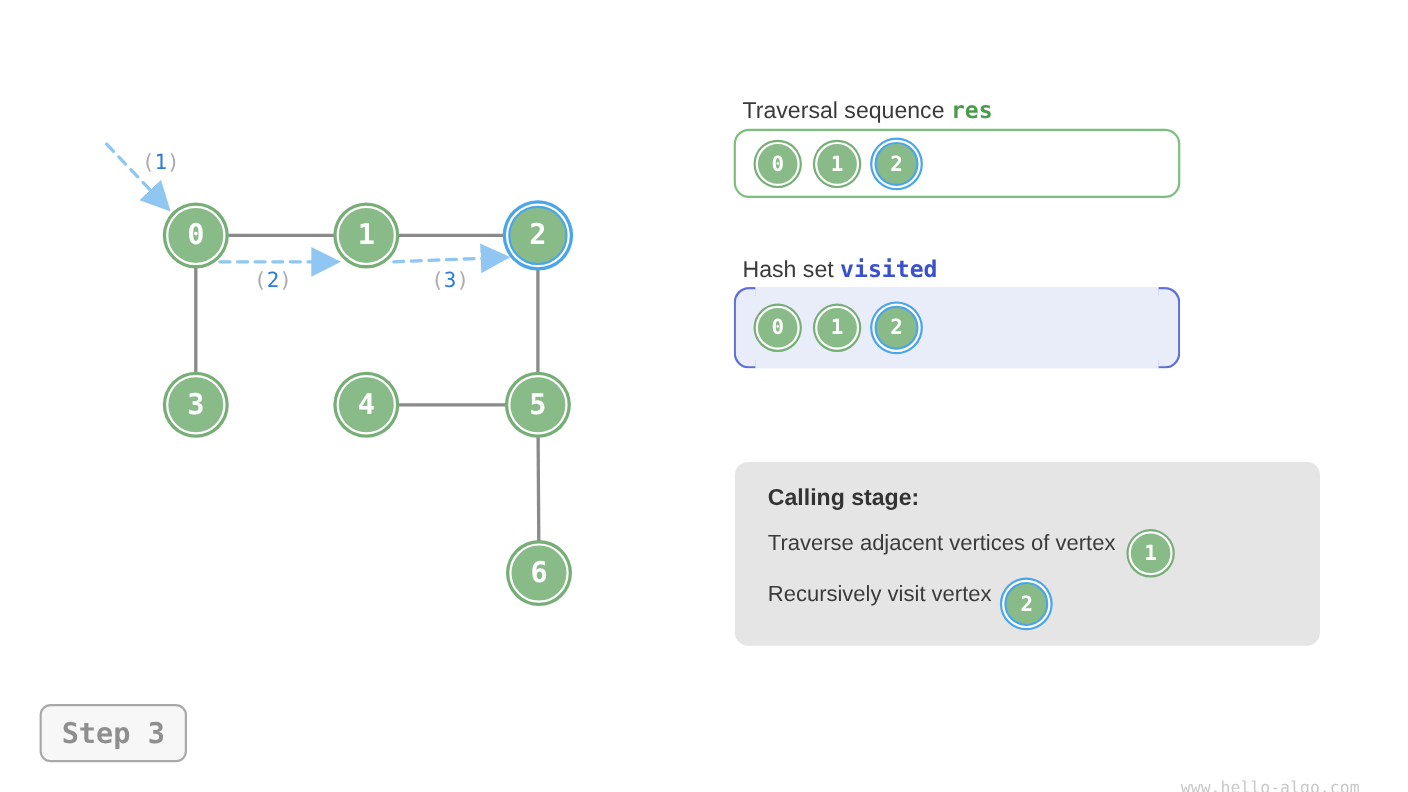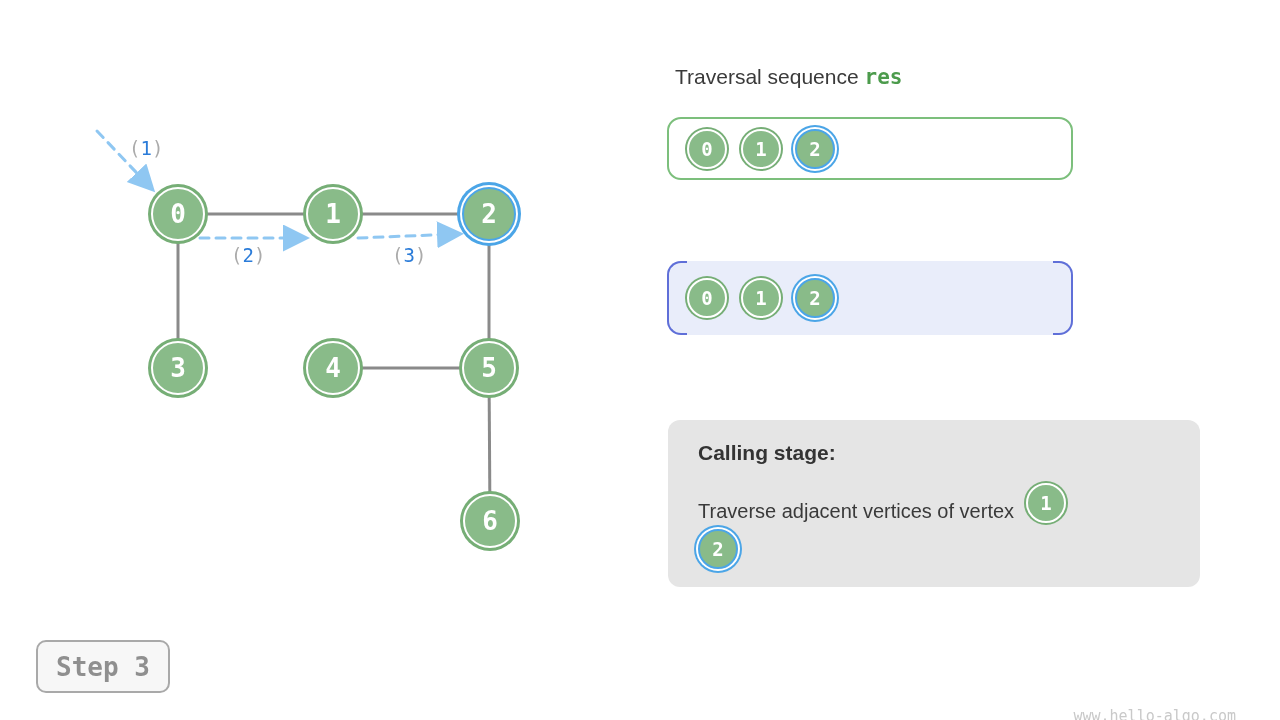--- a/index.html
+++ b/index.html
@@ -27,21 +27,21 @@
   .gn2 { left:462px; top:187px; } .gn3 { left:151px; top:341px; }
   .gn4 { left:306px; top:341px; } .gn5 { left:462px; top:341px; }
   .gn6 { left:463px; top:494px; }
 
   .alabel { position:absolute; font-family:"DejaVu Sans Mono", monospace; font-size:19px; z-index:1; }
   .alabel .paren { color:#ABABAB; }
   .alabel .num { color:#2B7CD9; }
   .al1 { left:129px; top:137px; } .al2 { left:231px; top:244px; } .al3 { left:392px; top:244px; }
 
   
-  .section-title { position:absolute; left:675px; font-size:21px; color:#3A3A3A; }
+  .section-title { position:absolute; left:675px; font-size:21px; color:#3A3A3A;margin-top:23px; }
   .st-res { top:65px; }
   .st-hash { top:210px; }
   .code { font-family:"DejaVu Sans Mono", monospace; font-weight:bold; font-size:21px; }
   .code-res { color:#4C9B4C; }
   .code-visited { color:#3A50CC; }
 
   .res-box {
     position:absolute; left:667px; top:117px; width:406px; height:63px;
     background:#ffffff; border:2px solid #7CBF7C; border-radius:14px;
     display:flex; align-items:center; padding-left:18px; gap:14px;
@@ -73,21 +73,21 @@
 
   
   .calling-panel {
     position:absolute; left:668px; top:420px; width:532px; height:167px;
     background:#E5E5E5; border-radius:12px;
   }
   .calling-heading {
     position:absolute; left:30px; top:21px;
     font-size:21px; font-weight:bold; color:#333333;
   }
-  .call-line { position:absolute; left:30px; display:flex; align-items:flex-end; gap:12px;
+  .call-line { position:absolute; left:30px; display:flex; align-items:flex-start; gap:12px;
     font-size:20px; color:#3A3A3A; }
   .call-line-1 { top:63px; }
   .call-line-2 { top:109px; }
 
   
   .step-badge {
     position:absolute; left:36px; top:640px; width:134px; height:53px;
     background:#F7F7F7; border:2px solid #A9A9A9; border-radius:10px;
     display:flex; align-items:center; justify-content:center;
     font-family:"DejaVu Sans Mono", monospace; font-weight:bold;
@@ -136,33 +136,38 @@
   <div class="section-title st-res">
     <span>Traversal sequence</span>
     <span class="code code-res">res</span>
   </div>
   <div class="res-box">
     <div class="token">0</div>
     <div class="token">1</div>
     <div class="token token--active">2</div>
   </div>
 
+  <div class="section-title st-hash">
+    <span>Hash set</span>
+    <span class="code code-visited">visited</span>
+  </div>
   <div class="hash-box">
     <div class="token">0</div>
     <div class="token">1</div>
     <div class="token token--active">2</div>
   </div>
 
   <div class="calling-panel">
     <div class="calling-heading">Calling stage:</div>
     <div class="call-line call-line-1">
       <span>Traverse adjacent vertices of vertex</span>
       <span class="token">1</span>
     </div>
     <div class="call-line call-line-2">
+      <span>Recursively visit vertex</span>
       <span class="token token--active">2</span>
     </div>
   </div>
 
   <div class="step-badge">Step 3</div>
 
   <div class="watermark">www.hello-algo.com</div>
 
 </div>
 

